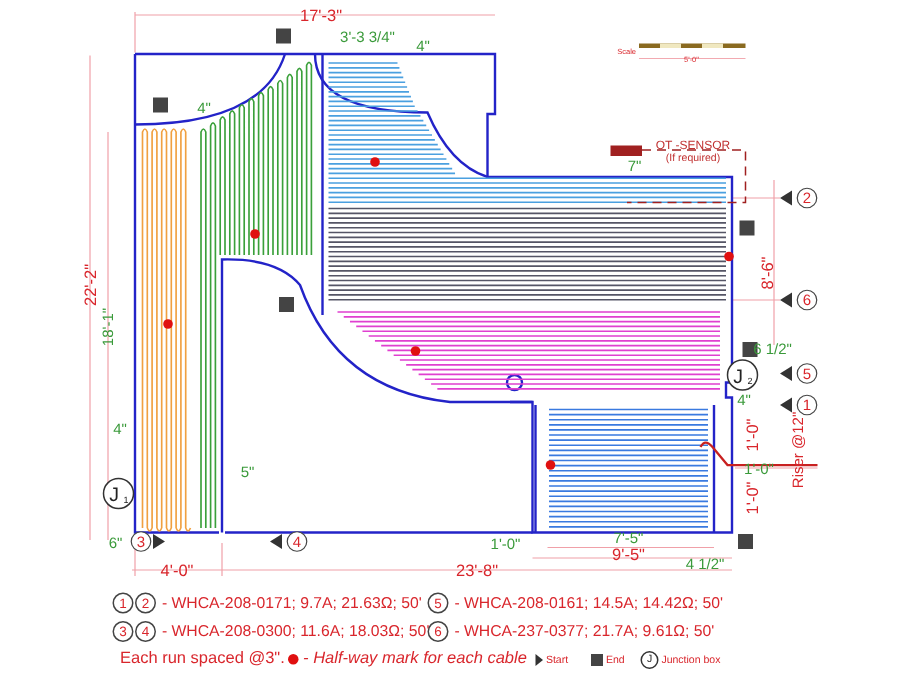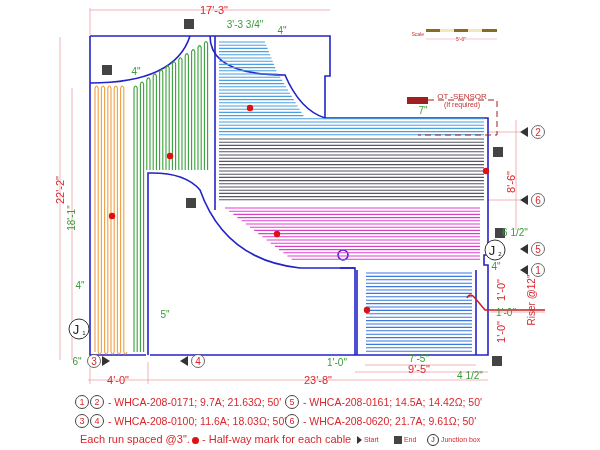--- a/index.html
+++ b/index.html
@@ -164,34 +164,34 @@
   <text x="423" y="114" text-anchor="middle" class="dim-green">7"</text>
 </svg>
 </div>
 
 <div class="legend" style="left:75px; top:395px;">
   <span class="circ">1</span><span class="circ">2</span>
   <span class="txt">- WHCA-208-0171; 9.7A; 21.63Ω; 50'</span>
 </div>
 <div class="legend" style="left:75px; top:414px;">
   <span class="circ">3</span><span class="circ">4</span>
-  <span class="txt">- WHCA-208-0100; 11.6A; 18.03Ω; 50'</span>
+  <span class="txt">- WHCA-208-0300; 11.6A; 18.03Ω; 50'</span>
 </div>
 <div class="legend" style="left:285px; top:395px;">
   <span class="circ">5</span>
   <span class="txt">- WHCA-208-0161; 14.5A; 14.42Ω; 50'</span>
 </div>
 <div class="legend" style="left:285px; top:414px;">
   <span class="circ">6</span>
-  <span class="txt">- WHCA-208-0620; 21.7A; 9.61Ω; 50'</span>
+  <span class="txt">- WHCA-237-0377; 21.7A; 9.61Ω; 50'</span>
 </div>
 <div class="legend" style="left:80px; top:433px; font-size:11px;">
   <span>Each run spaced @3".</span>
 </div>
-<div class="legend" style="left:192px; top:433px; font-size:11px;">
+<div class="legend" style="left:192px; top:433px; font-size:11px;font-style:italic;">
   <span style="display:inline-block;width:7px;height:7px;border-radius:50%;background:#e01010;vertical-align:middle;"></span>
   <span>- Half-way mark for each cable</span>
 </div>
 <div class="legend-small" style="left:357px; top:436px;">
   <span style="display:inline-block;width:0;height:0;border-top:4px solid transparent;border-bottom:4px solid transparent;border-left:5px solid #333;vertical-align:middle;"></span>
   <span>Start</span>
 </div>
 <div class="legend-small" style="left:394px; top:436px;">
   <span style="display:inline-block;width:8px;height:8px;background:#444;vertical-align:middle;"></span>
   <span>End</span>

